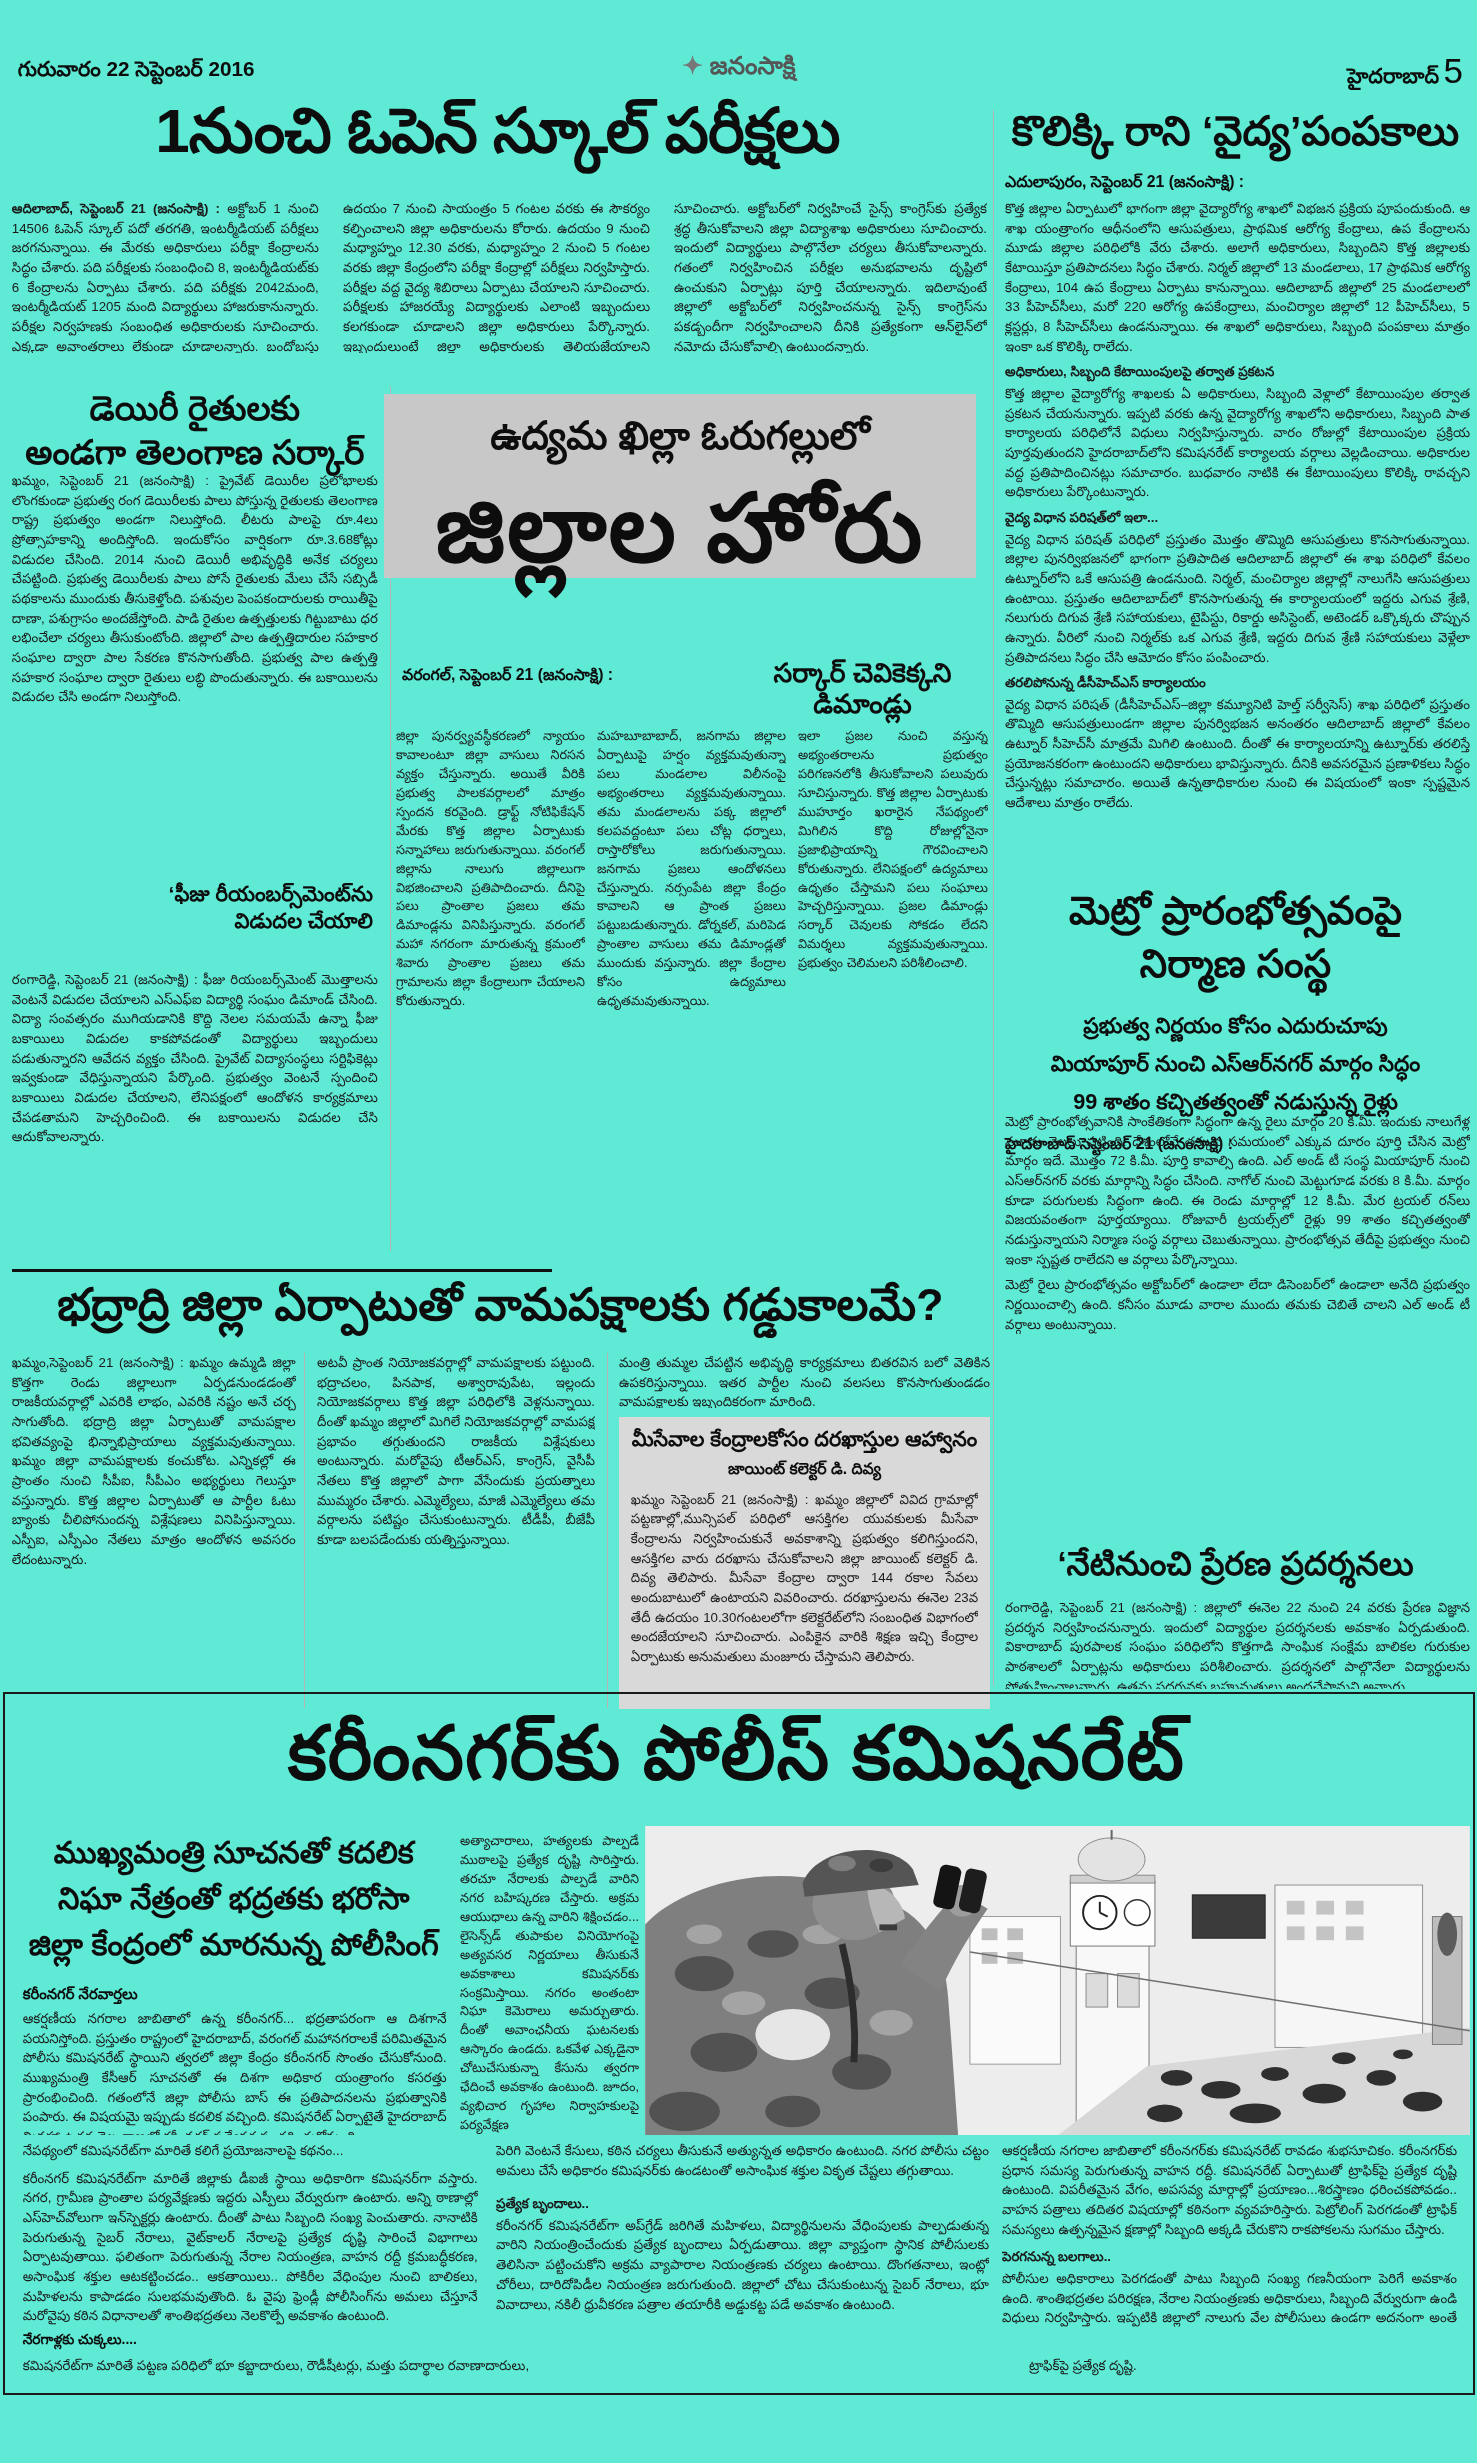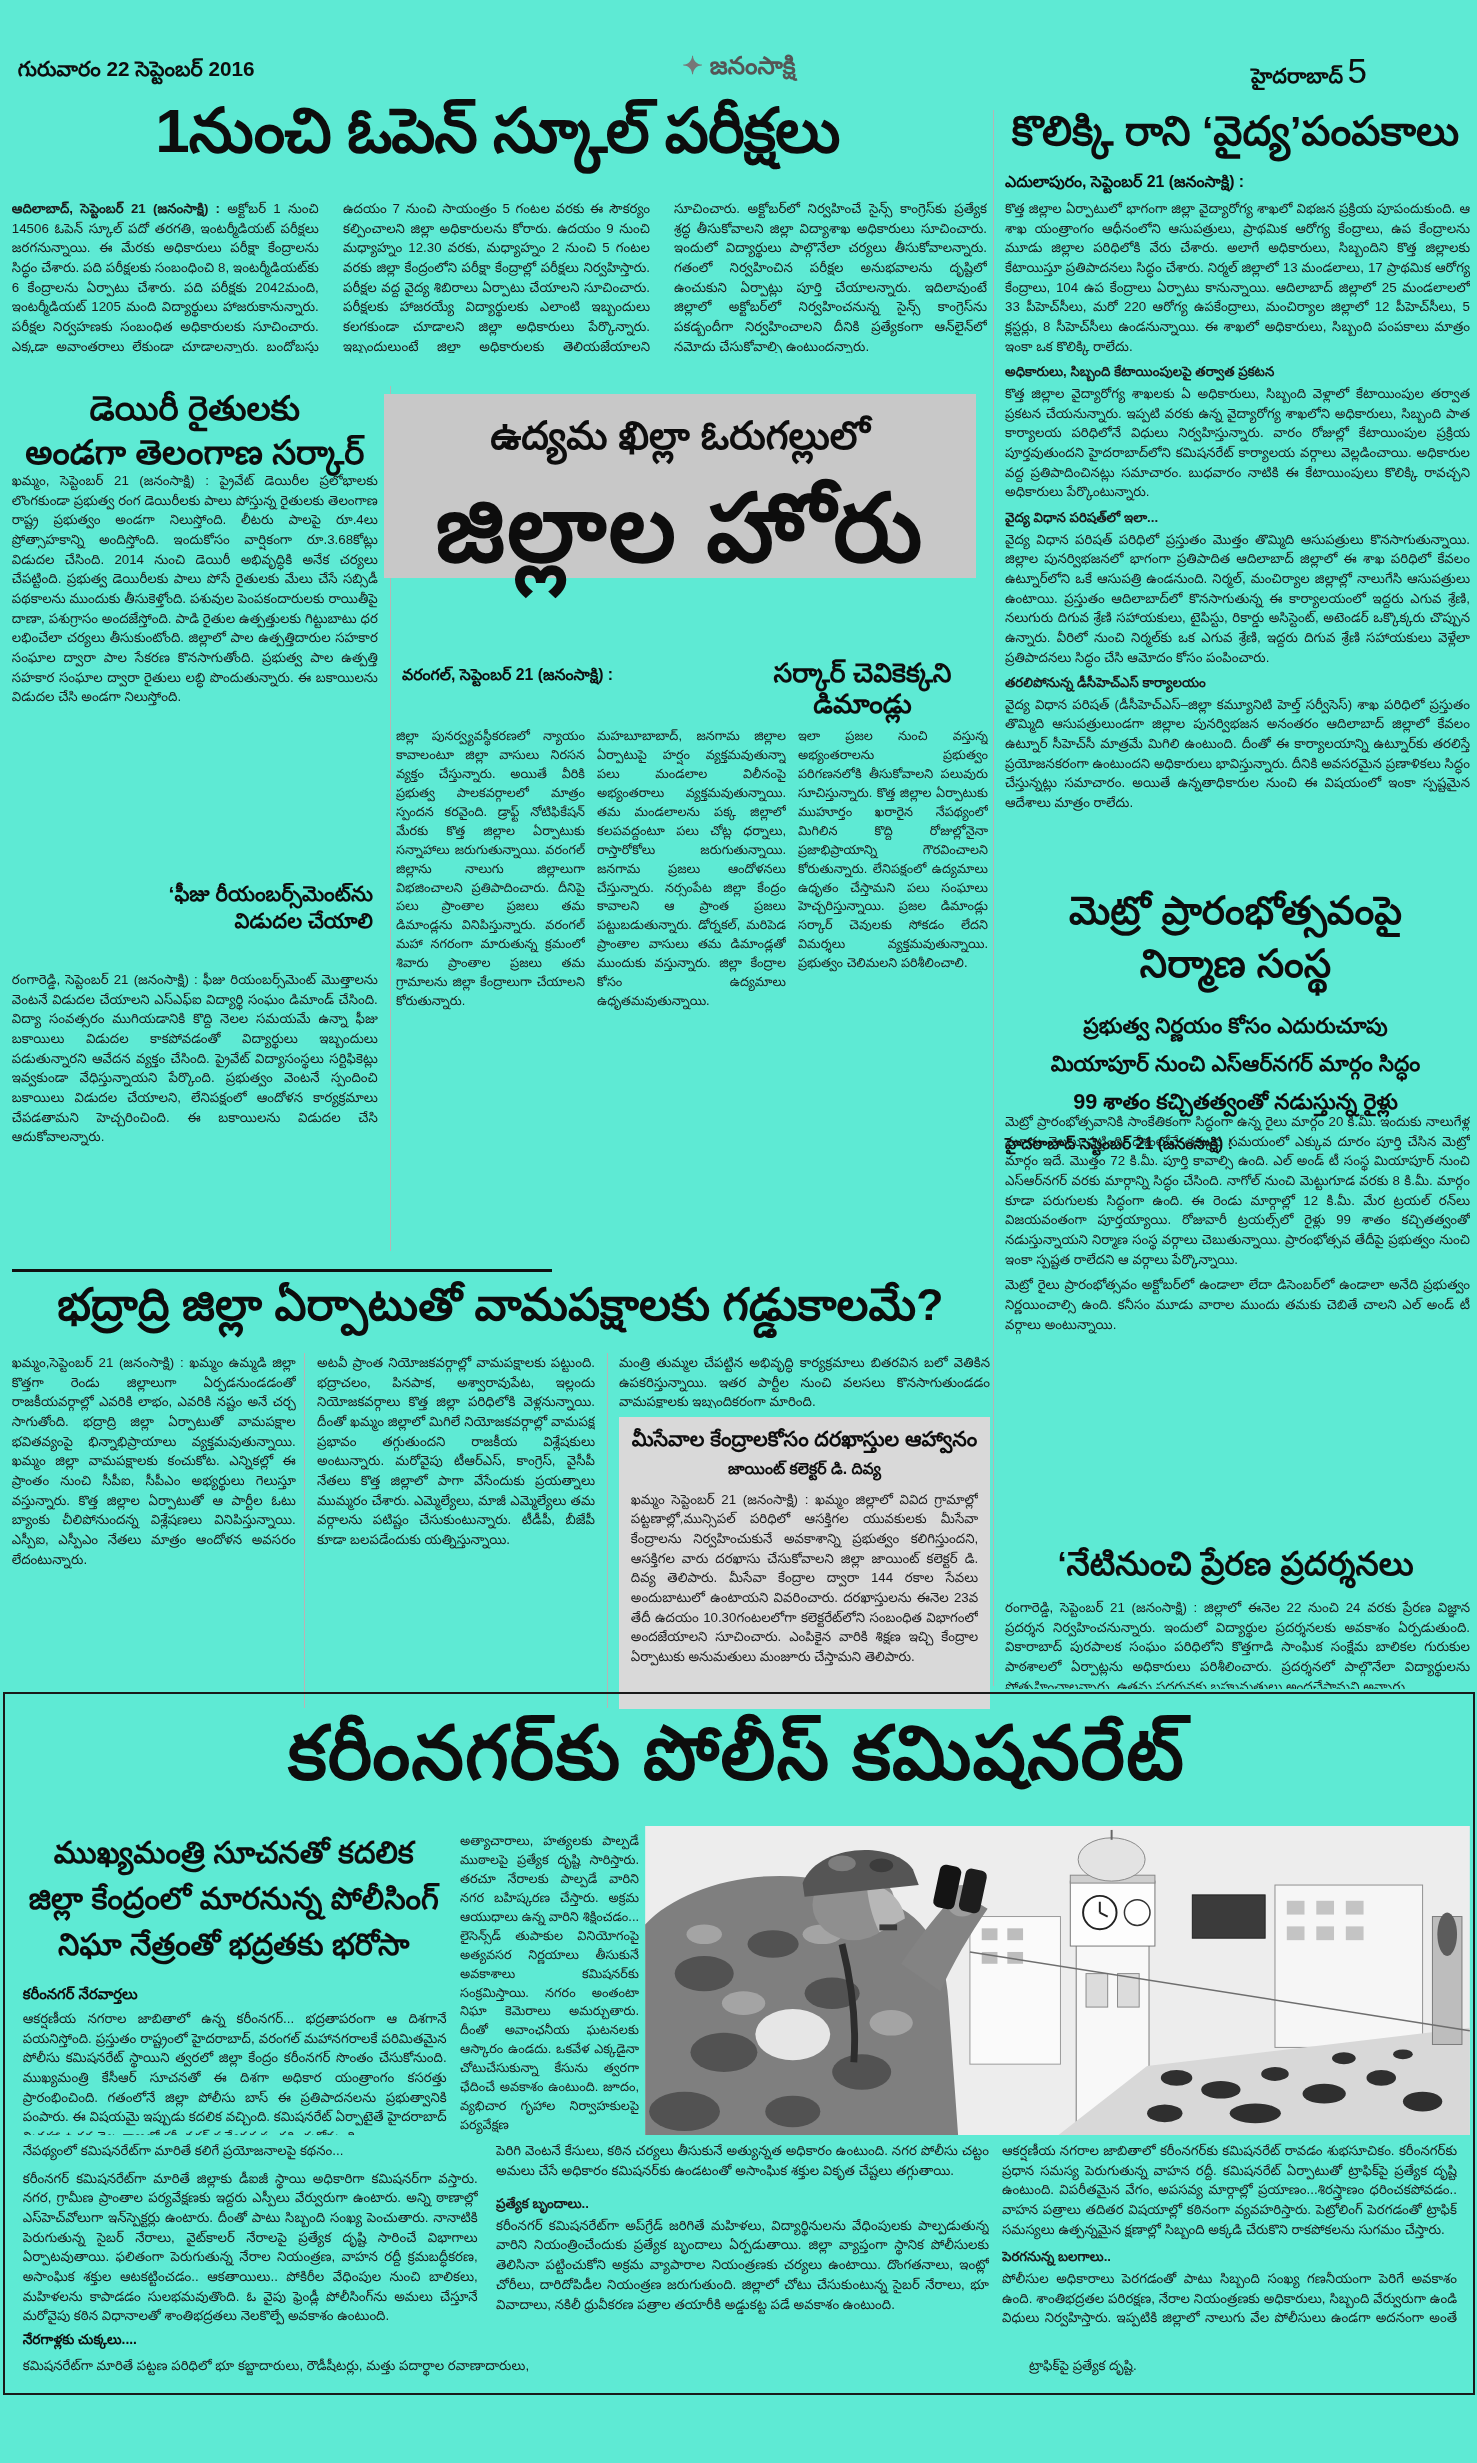--- a/index.html
+++ b/index.html
@@ -17,21 +17,21 @@
 </head>
 <body>
 
 <div id="paper">
 
   <div class="abs" style="left:17.7px;top:57px;width:355px;font-size:20.7px;font-weight:bold;">గురువారం 22 సెప్టెంబర్ 2016</div>
   <div class="abs center" style="left:591px;top:51px;width:296px;font-size:24.6px;font-weight:800;color:#555;">
     <span style="color:#777;">✦</span>
     <span>జనంసాక్షి</span>
   </div>
-  <div class="abs" style="left:1251px;top:51px;width:212px;">
+  <div class="abs" style="left:1251px;top:51px;width:212px;text-align:right;">
     <span style="font-size:20.7px;font-weight:bold;">హైదరాబాద్</span>
     <span style="font-size:35px;font-weight:400;">5</span>
   </div>
 
   <h1 class="abs" style="left:5.9px;top:97px;width:983px;font-size:62px;line-height:1.1;letter-spacing:-1px;font-weight:800;">1నుంచి ఓపెన్ స్కూల్ పరీక్షలు</h1>
   <div class="abs body" style="left:11.8px;top:199px;width:307px;height:154px;">
     <span class="byline">ఆదిలాబాద్, సెప్టెంబర్ 21 (జనంసాక్షి) :</span>
     <span>అక్టోబర్ 1 నుంచి 14506 ఓపెన్ స్కూల్ పదో తరగతి, ఇంటర్మీడియట్ పరీక్షలు జరగనున్నాయి. ఈ మేరకు అధికారులు పరీక్షా కేంద్రాలను సిద్ధం చేశారు. పది పరీక్షలకు సంబంధించి 8, ఇంటర్మీడియట్‌కు 6 కేంద్రాలను ఏర్పాటు చేశారు. పది పరీక్షకు 2042మంది, ఇంటర్మీడియట్ 1205 మంది విద్యార్థులు హాజరుకానున్నారు. పరీక్షల నిర్వహణకు సంబంధిత అధికారులకు సూచించారు. ఎక్కడా అవాంతరాలు లేకుండా చూడాలన్నారు. బందోబస్తు నిర్వహించాలని జిల్లాస్థాయి అధికారులను కోరారు.</span>
   </div>
   <div class="abs body" style="left:343px;top:199px;width:307px;height:154px;">ఉదయం 7 నుంచి సాయంత్రం 5 గంటల వరకు ఈ సౌకర్యం కల్పించాలని జిల్లా అధికారులను కోరారు. ఉదయం 9 నుంచి మధ్యాహ్నం 12.30 వరకు, మధ్యాహ్నం 2 నుంచి 5 గంటల వరకు జిల్లా కేంద్రంలోని పరీక్షా కేంద్రాల్లో పరీక్షలు నిర్వహిస్తారు. పరీక్షల వద్ద వైద్య శిబిరాలు ఏర్పాటు చేయాలని సూచించారు. పరీక్షలకు హాజరయ్యే విద్యార్థులకు ఎలాంటి ఇబ్బందులు కలగకుండా చూడాలని జిల్లా అధికారులు పేర్కొన్నారు. ఇబ్బందులుంటే జిల్లా అధికారులకు తెలియజేయాలని సూచించారు.</div>
@@ -106,22 +106,22 @@
     <div class="center" style="margin-top:3.9px;font-size:15.8px;font-weight:700;">జాయింట్ కలెక్టర్ డి. దివ్య</div>
     <div class="body" style="margin:7.9px 11.8px 0 11.8px;height:209px;">ఖమ్మం సెప్టెంబర్ 21 (జనంసాక్షి) : ఖమ్మం జిల్లాలో వివిద గ్రామాల్లో పట్టణాల్లో,మున్సిపల్ పరిధిలో ఆసక్తిగల యువకులకు మీసేవా కేంద్రాలను నిర్వహించుకునే అవకాశాన్ని ప్రభుత్వం కలిగిస్తుందని, ఆసక్తిగల వారు దరఖాసు చేసుకోవాలని జిల్లా జాయింట్ కలెక్టర్ డి. దివ్య తెలిపారు. మీసేవా కేంద్రాల ద్వారా 144 రకాల సేవలు అందుబాటులో ఉంటాయని వివరించారు. దరఖాస్తులను ఈనెల 23వ తేదీ ఉదయం 10.30గంటలలోగా కలెక్టరేట్‌లోని సంబంధిత విభాగంలో అందజేయాలని సూచించారు. ఎంపికైన వారికి శిక్షణ ఇచ్చి కేంద్రాల ఏర్పాటుకు అనుమతులు మంజూరు చేస్తామని తెలిపారు.</div>
   </div>
 
   <div class="abs" style="left:3px;top:1692px;width:1468px;height:699px;border:2.5px solid #1a1a1a;">
 
     <h1 class="abs center" style="left:14.8px;top:15.8px;width:1433px;font-size:75px;font-weight:900;letter-spacing:1px;">కరీంనగర్‌కు పోలీస్ కమిషనరేట్</h1>
 
     <div class="abs" style="left:15.8px;top:136px;width:426px;font-size:30.5px;font-weight:700;line-height:1.5;text-align:center;">
       <div>ముఖ్యమంత్రి సూచనతో కదలిక</div>
+      <div>నిఘా నేత్రంతో భద్రతకు భరోసా</div>
       <div>జిల్లా కేంద్రంలో మారనున్న పోలీసింగ్</div>
-      <div>నిఘా నేత్రంతో భద్రతకు భరోసా</div>
     </div>
     <div class="abs" style="left:17.7px;top:292px;font-size:14.8px;font-weight:700;">కరీంనగర్ నేరవార్తలు</div>
     <div class="abs body" style="left:17.7px;top:315px;width:424px;height:126px;">ఆకర్షణీయ నగరాల జాబితాలో ఉన్న కరీంనగర్... భద్రతాపరంగా ఆ దిశగానే పయనిస్తోంది. ప్రస్తుతం రాష్ట్రంలో హైదరాబాద్, వరంగల్ మహానగరాలకే పరిమితమైన పోలీసు కమిషనరేట్ స్థాయిని త్వరలో జిల్లా కేంద్రం కరీంనగర్ సొంతం చేసుకోనుంది. ముఖ్యమంత్రి కేసీఆర్ సూచనతో ఈ దిశగా అధికార యంత్రాంగం కసరత్తు ప్రారంభించింది. గతంలోనే జిల్లా పోలీసు బాస్ ఈ ప్రతిపాదనలను ప్రభుత్వానికి పంపారు. ఈ విషయమై ఇప్పుడు కదలిక వచ్చింది. కమిషనరేట్ ఏర్పాటైతే హైదరాబాద్ మినహా ఉత్తర తెలంగాణలో కరీంనగర్ ప్రత్యేకత సంతరించుకోనుంది.</div>
 
     <div class="abs body" style="left:455px;top:138px;width:179px;height:303px;font-size:12.8px;">అత్యాచారాలు, హత్యలకు పాల్పడే ముఠాలపై ప్రత్యేక దృష్టి సారిస్తారు. తరచూ నేరాలకు పాల్పడే వారిని నగర బహిష్కరణ చేస్తారు. అక్రమ ఆయుధాలు ఉన్న వారిని శిక్షించడం... లైసెన్స్‌డ్ తుపాకుల వినియోగంపై అత్యవసర నిర్ణయాలు తీసుకునే అవకాశాలు కమిషనర్‌కు సంక్రమిస్తాయి. నగరం అంతంటా నిఘా కెమెరాలు అమర్చుతారు. దీంతో అవాంఛనీయ ఘటనలకు ఆస్కారం ఉండదు. ఒకవేళ ఎక్కడైనా చోటుచేసుకున్నా కేసును త్వరగా ఛేదించే అవకాశం ఉంటుంది. జూదం, వ్యభిచార గృహాల నిర్వాహకులపై పర్యవేక్షణ</div>
 
     <svg class="abs" style="left:640px;top:132px;" width="825" height="309" viewBox="0 0 838 314" role="img">
       <rect width="838" height="314" fill="#ededed"></rect>
 
       <g>

